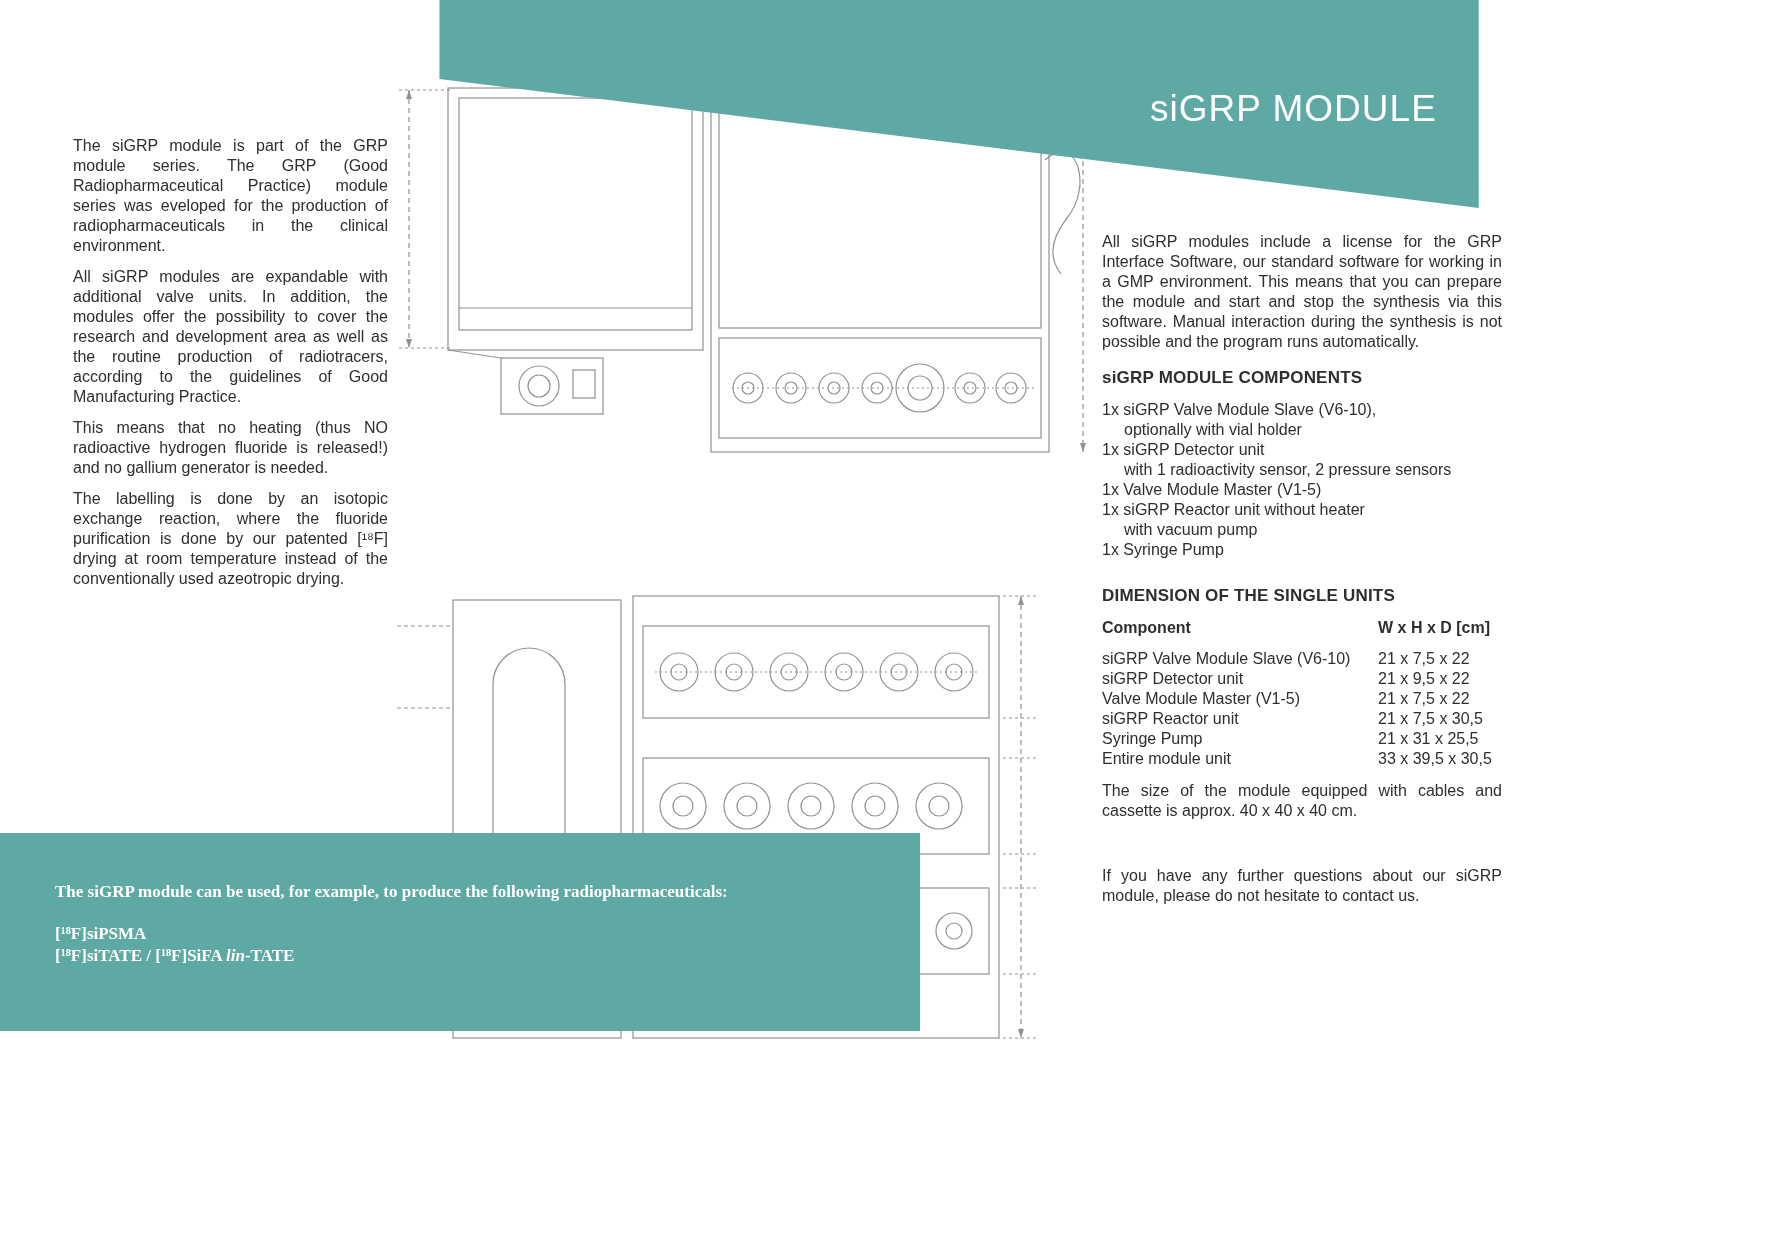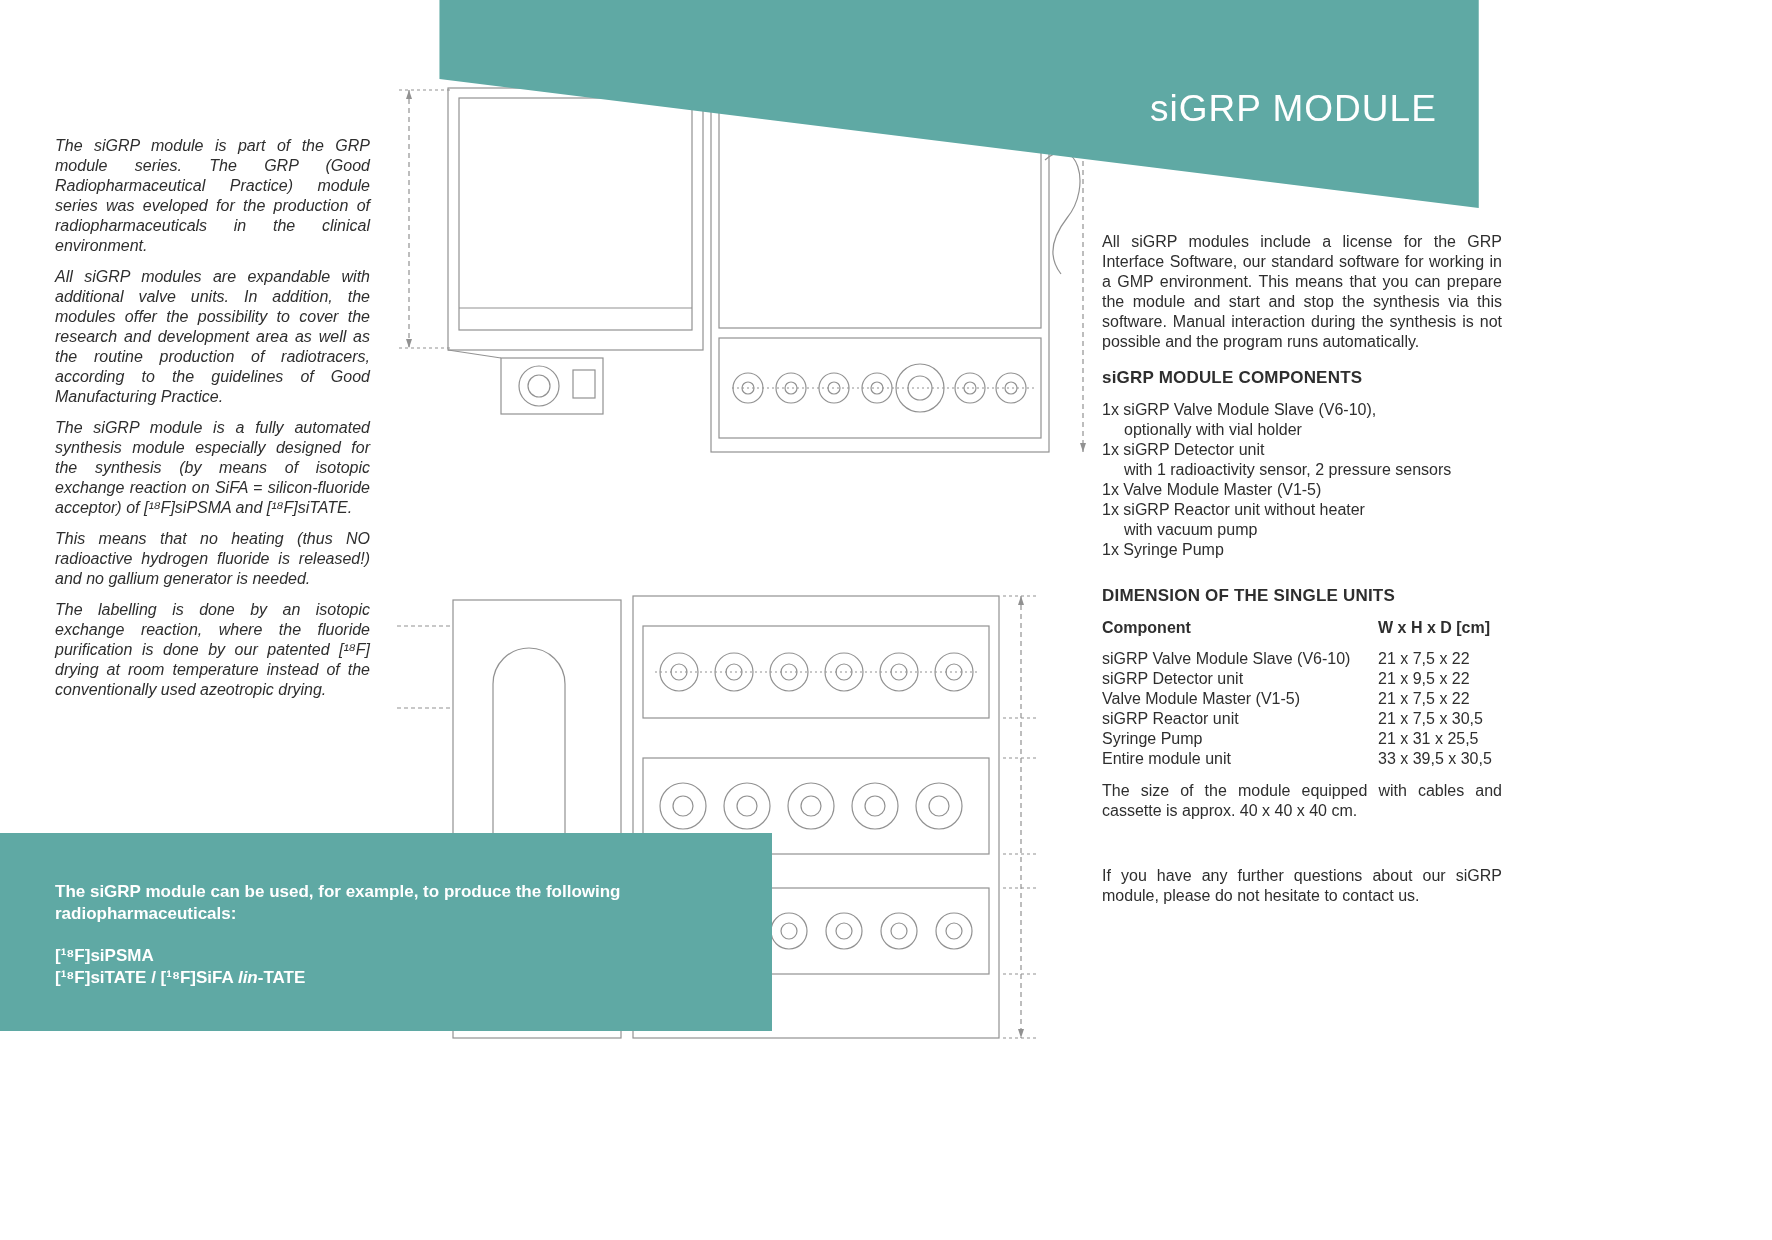--- a/index.html
+++ b/index.html
@@ -13,30 +13,30 @@
     position:absolute;left:0;top:0;width:1772px;height:208px;
     background:#5fa9a4;z-index:3;
     clip-path:polygon(24.8% 0, 83.45% 0, 83.45% 100%, 24.8% 38%);
   }
   .page-title{
     position:absolute;top:88px;left:1150px;width:330px;
     color:#ffffff;font-size:37px;font-weight:500;letter-spacing:1px;
     z-index:4;white-space:nowrap;
   }
   .teal-box{
-    position:absolute;left:0;top:833px;width:772px;height:198px;
-    background:#5fa9a4;z-index:5;color:#ffffff;
+    position:absolute;left:0;top:833px;width:920px;height:198px;
+    background:#5fa9a4;z-index:5;color:#ffffff;font-family:Liberation Serif, serif;
   }
   .teal-box .inner{padding:48px 60px 0 55px;}
   .teal-box .intro{font-size:17px;line-height:22px;font-weight:bold;margin:0;}
   .teal-box .compounds{margin-top:20px;font-size:17px;line-height:22px;font-weight:bold;}
   .teal-box .compounds .it{font-style:italic;}
   
   .left-col{
-    position:absolute;left:55px;top:136px;width:315px;z-index:4;font-style:italic;
+    position:absolute;left:73px;top:136px;width:315px;z-index:4;
   }
   .left-col p{
     margin:0 0 11px;font-size:16px;line-height:20px;text-align:justify;
   }
   .right-col{
     position:absolute;left:1102px;top:232px;width:400px;z-index:4;
   }
   .right-col p.body{
     margin:0 0 13px;font-size:16px;line-height:20px;text-align:justify;
   }
@@ -177,21 +177,20 @@
     <line x1="608" y1="384" x2="644" y2="384" stroke-dasharray="3 3"></line>
     <line x1="608" y1="448" x2="644" y2="448" stroke-dasharray="3 3"></line>
     <path d="M626 6 l-3 9 l6 0 z" fill="#7a7a7a" stroke="none"></path>
     <path d="M626 448 l-3 -9 l6 0 z" fill="#7a7a7a" stroke="none"></path>
   </g>
 </svg>
 
 <div class="left-col">
   <p>The siGRP module is part of the GRP module series. The GRP (Good Radiopharmaceutical Practice) module series was eveloped for the production of radiopharmaceuticals in the clinical environment.</p>
   <p>All siGRP modules are expandable with additional valve units. In addition, the modules offer the possibility to cover the research and development area as well as the routine production of radiotracers, according to the guidelines of Good Manufacturing Practice.</p>
-  <p>The siGRP module is a fully automated synthesis module especially designed for the synthesis (by means of isotopic exchange reaction on SiFA = silicon-fluoride acceptor) of [¹⁸F]siPSMA and [¹⁸F]siTATE.</p>
   <p>This means that no heating (thus NO radioactive hydrogen fluoride is released!) and no gallium generator is needed.</p>
   <p>The labelling is done by an isotopic exchange reaction, where the fluoride purification is done by our patented [¹⁸F] drying at room temperature instead of the conventionally used azeotropic drying.</p>
 </div>
 
 <div class="teal-box">
   <div class="inner">
     <p class="intro">The siGRP module can be used, for example, to produce the following radiopharmaceuticals:</p>
     <div class="compounds">
       <div>[¹⁸F]siPSMA</div>
       <div><span>[¹⁸F]siTATE / [¹⁸F]SiFA </span><span class="it">lin</span><span>-TATE</span></div>

